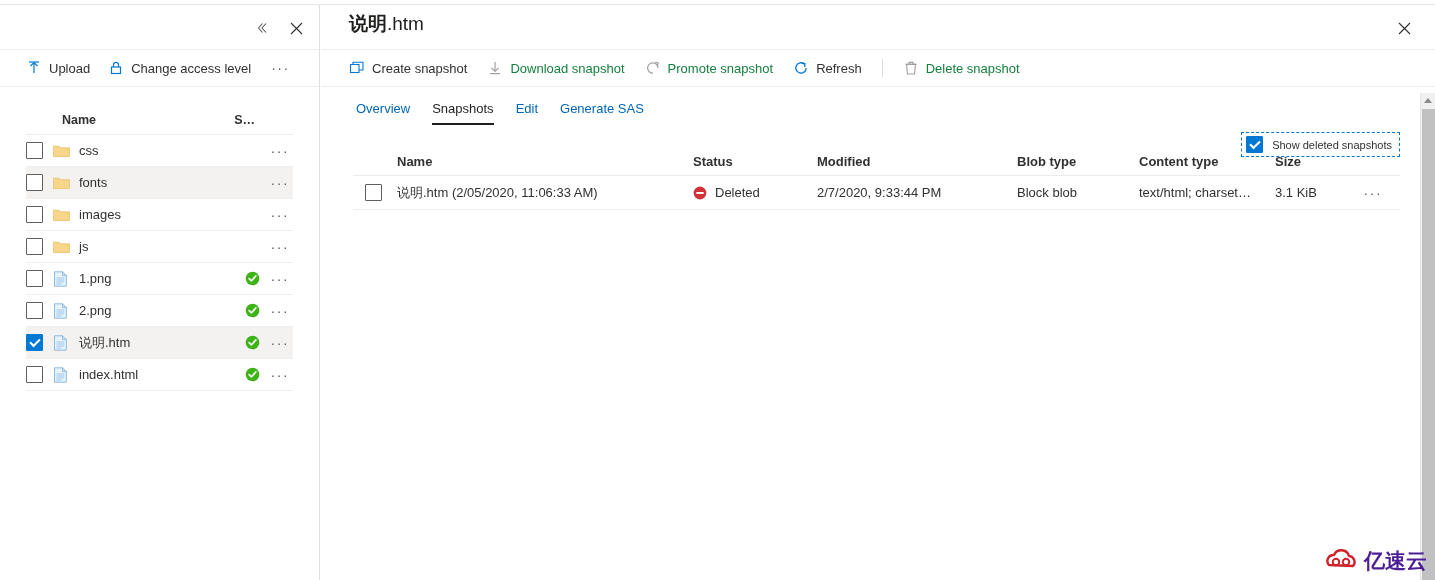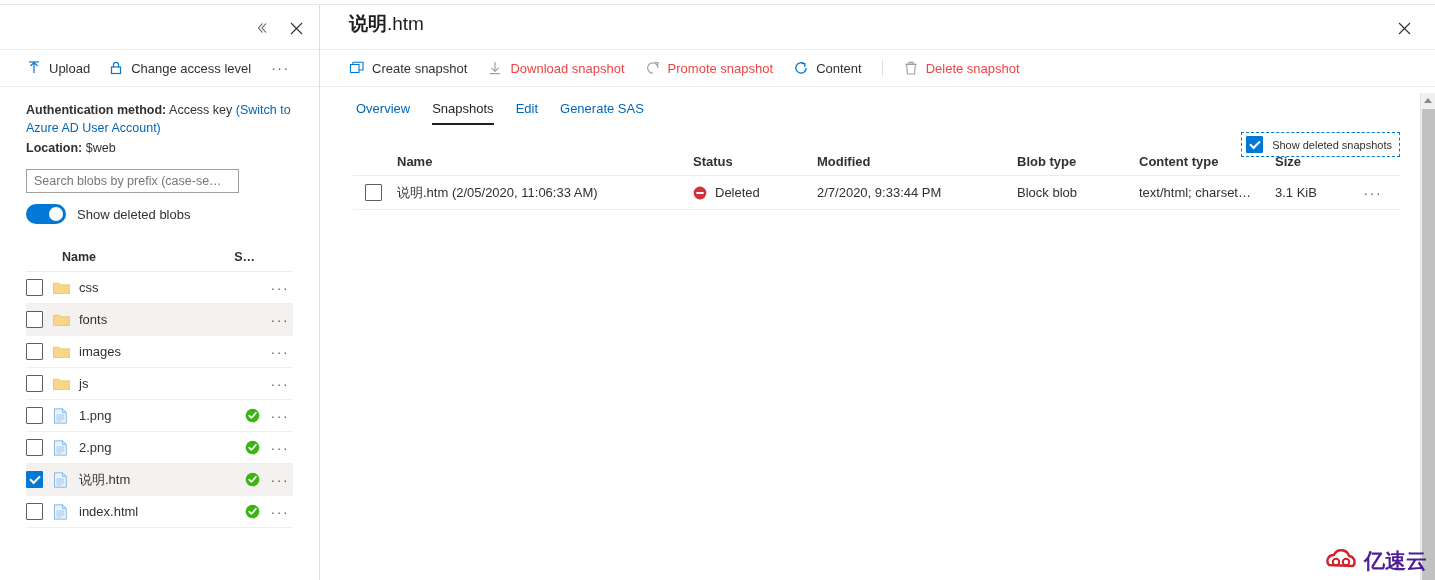--- a/index.html
+++ b/index.html
@@ -118,21 +118,21 @@
   .rb-header { position: relative; height: 45px; padding: 8px 0 0 28px; border-bottom: 1px solid #edebe9; }
   .rb-title { font-size: 19px; color: #201f1e; line-height: 22px; }
   .rb-title .bold { font-weight: bold; }
   .rb-sub { font-size: 11.5px; color: #605e5c; margin-top: 1px; }
   .rb-close { position: absolute; right: 16px; top: 8px; }
 
   .rb-toolbar {
     height: 37px; border-bottom: 1px solid #edebe9;
     display: flex; align-items: center; padding-left: 28px; gap: 20px;
   }
-  .cmd.disabled { color: #ef4444; cursor: default; }
+  .cmd.disabled { color: #15803d; cursor: default; }
   .tb-sep { width: 1px; height: 18px; background: #e1dfdd; }
 
   .rb-tabs {
     display: flex; align-items: flex-end; gap: 22px;
     padding: 12px 0 0 35px; height: 38px;
   }
   .tab {
     font-size: 13px; color: #0067b8; cursor: pointer; padding-bottom: 7px;
     border-bottom: 2px solid transparent; white-space: nowrap;
   }
@@ -251,40 +251,20 @@
       <div class="cmd">
         <svg width="16" height="16" viewBox="0 0 16 16">
           <rect x="3.5" y="7" width="9" height="6.5" fill="none" stroke="#0078d4" stroke-width="1.2"></rect>
           <path d="M5.5 7 L5.5 4.8 A2.5 2.5 0 0 1 10.5 4.8 L10.5 7" fill="none" stroke="#0078d4" stroke-width="1.2"></path>
         </svg>
         <span>Change access level</span>
       </div>
       <div class="cmd-ellipsis">···</div>
     </div>
 
-    <div class="blade-body">
-      <div class="auth-line">
-        <b>Authentication method:</b>
-        <span>Access key</span>
-        <a class="lnk">(Switch to Azure AD User Account)</a>
-      </div>
-      <div class="loc-line">
-        <b>Location:</b>
-        <span>$web</span>
-      </div>
-
-      <input class="search-blobs" type="text" placeholder="Search blobs by prefix (case-se…" style="">
-
-      <div class="toggle-row">
-        <div class="toggle">
-          <div class="knob"></div>
-        </div>
-        <span class="toggle-label">Show deleted blobs</span>
-      </div>
-    </div>
 
     <div class="blob-list">
       <div class="blob-head">
         <span class="bh-name">Name</span>
         <span class="bh-size">S…</span>
       </div>
       <div id="blob-rows">
           <div class="blob-row">
             <span class="cb"></span>
             <span class="f-icon">
@@ -471,21 +451,21 @@
           </span>
           <span>Promote snapshot</span>
         </div>
         <div class="cmd">
           <span style="display: flex;">
             <svg width="16" height="16" viewBox="0 0 16 16">
               <path d="M13.2 8 A5.2 5.2 0 1 1 11.4 4" fill="none" stroke="#0078d4" stroke-width="1.3"></path>
               <path d="M8.4 3.3 L11.9 3.6 L11.7 7" fill="none" stroke="#0078d4" stroke-width="1.3"></path>
             </svg>
           </span>
-          <span>Content</span>
+          <span>Refresh</span>
         </div>
         <div class="tb-sep"></div>
         <div class="cmd disabled">
           <span style="display: flex;">
             <svg width="16" height="16" viewBox="0 0 16 16">
               <path d="M3.6 4.4 L12.4 4.4 L11.6 14 L4.4 14 Z" fill="none" stroke="#a19f9d" stroke-width="1.1"></path>
               <path d="M2.4 4.4 L13.6 4.4 M6 4.4 L6 2.4 L10 2.4 L10 4.4" fill="none" stroke="#a19f9d" stroke-width="1.1"></path>
             </svg>
           </span>
           <span>Delete snapshot</span>

